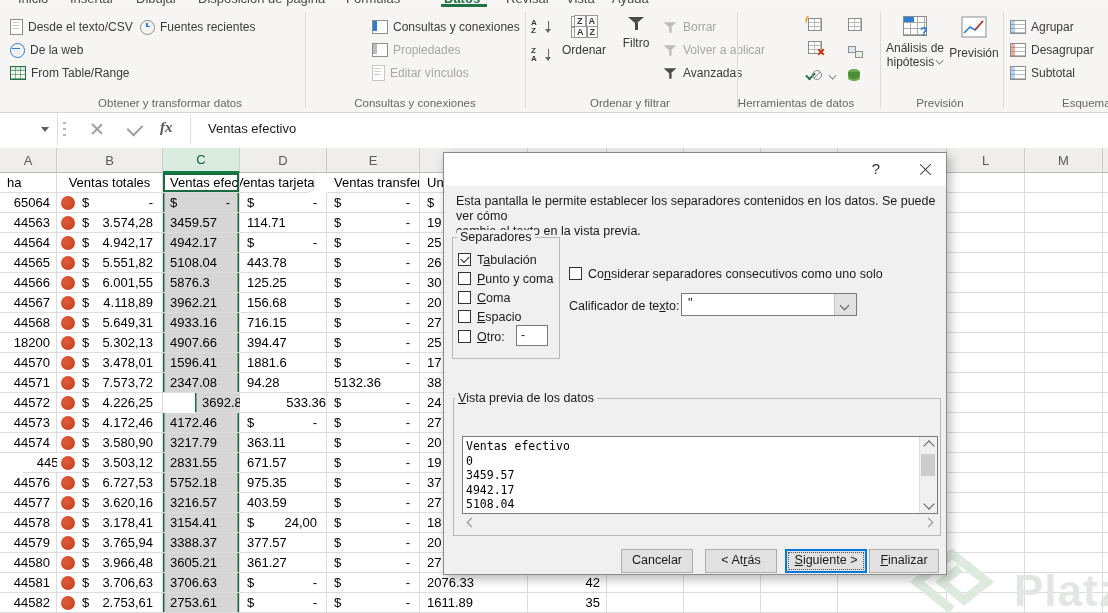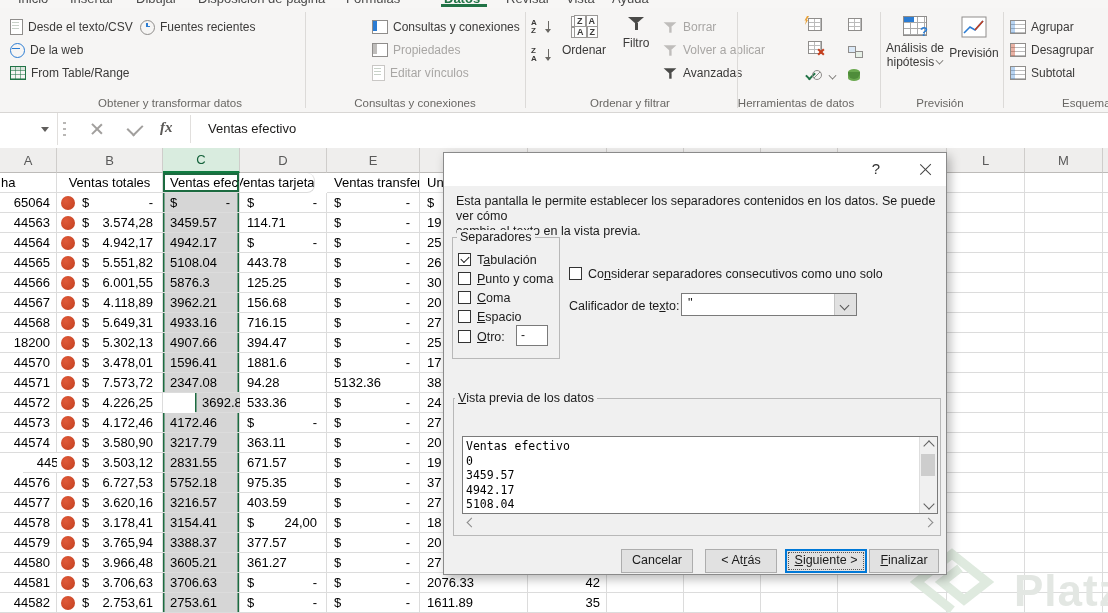--- a/index.html
+++ b/index.html
@@ -335,21 +335,21 @@
       <div class="colhead" style="left: 327px; width: 93px;">E</div>
       <div class="colhead" style="left: 420px; width: 108px;">F</div>
       <div class="colhead" style="left: 528px; width: 79px;">G</div>
       <div class="colhead" style="left: 607px; width: 77px;">H</div>
       <div class="colhead" style="left: 684px; width: 77px;">I</div>
       <div class="colhead" style="left: 761px; width: 77px;">J</div>
       <div class="colhead" style="left: 838px; width: 109px;">K</div>
       <div class="colhead" style="left: 947px; width: 78px;">L</div>
       <div class="colhead" style="left: 1025px; width: 78px;">M</div>
       <div class="colhead" style="left: 1103px; width: 60px;"></div>
-      <div class="cell left" style="left: 0px; width: 57px; top: 27px; height: 20px; padding-left: 1px;">ha</div>
+      <div class="cell left" style="left: 0px; width: 57px; top: 27px; height: 20px; padding-left: 7px;">ha</div>
       <div class="cell center" style="left: 57px; width: 106px; top: 27px; height: 20px;">Ventas totales</div>
       <div class="cell left active-cell" style="left: 163px; width: 77px; top: 27px; height: 20px;">Ventas efectivo</div>
       <div class="cell left" style="left: 228px; width: 87px; top: 27px; height: 20px; border-radius: 8px;">Ventas tarjeta</div>
       <div class="cell left" style="left: 327px; width: 93px; top: 27px; height: 20px;">Ventas transferencia</div>
       <div class="cell left" style="left: 420px; width: 108px; top: 27px; height: 20px;">Unidades</div>
       <div class="cell left" style="left: 528px; width: 79px; top: 27px; height: 20px;"></div>
       <div class="cell left" style="left: 607px; width: 77px; top: 27px; height: 20px;"></div>
       <div class="cell left" style="left: 684px; width: 77px; top: 27px; height: 20px;"></div>
       <div class="cell left" style="left: 761px; width: 77px; top: 27px; height: 20px;"></div>
       <div class="cell left" style="left: 838px; width: 109px; top: 27px; height: 20px;"></div>
@@ -575,21 +575,21 @@
       <div class="cell" style="left: 947px; width: 78px; top: 227px; height: 20px;"></div>
       <div class="cell" style="left: 1025px; width: 78px; top: 227px; height: 20px;"></div>
       <div class="cell" style="left: 1103px; width: 60px; top: 227px; height: 20px;"></div>
       <div class="cell right" style="left: 0px; width: 57px; top: 247px; height: 20px;">44572</div>
       <div class="cell bcol" style="left: 57px; width: 106px; top: 247px; height: 20px;">
         <span class="dot"></span>
         <span class="acc-cur">$</span>
         <span class="acc-val">4.226,25</span>
       </div>
       <div class="cell csel left" style="left: 163px; width: 77px; top: 247px; height: 20px; margin-left: 32px;">3692.89</div>
-      <div class="cell left" style="left: 240px; width: 87px; top: 247px; height: 20px;">533.36</div>
+      <div class="cell left" style="left: 240px; width: 87px; top: 247px; height: 20px; text-align: right;">533.36</div>
       <div class="cell" style="left: 327px; width: 93px; top: 247px; height: 20px;">
         <span class="acc-cur">$</span>
         <span class="acc-val">-</span>
       </div>
       <div class="cell left" style="left: 420px; width: 108px; top: 247px; height: 20px;">24</div>
       <div class="cell" style="left: 528px; width: 79px; top: 247px; height: 20px;"></div>
       <div class="cell" style="left: 607px; width: 77px; top: 247px; height: 20px;"></div>
       <div class="cell" style="left: 684px; width: 77px; top: 247px; height: 20px;"></div>
       <div class="cell" style="left: 761px; width: 77px; top: 247px; height: 20px;"></div>
       <div class="cell" style="left: 838px; width: 109px; top: 247px; height: 20px;"></div>

